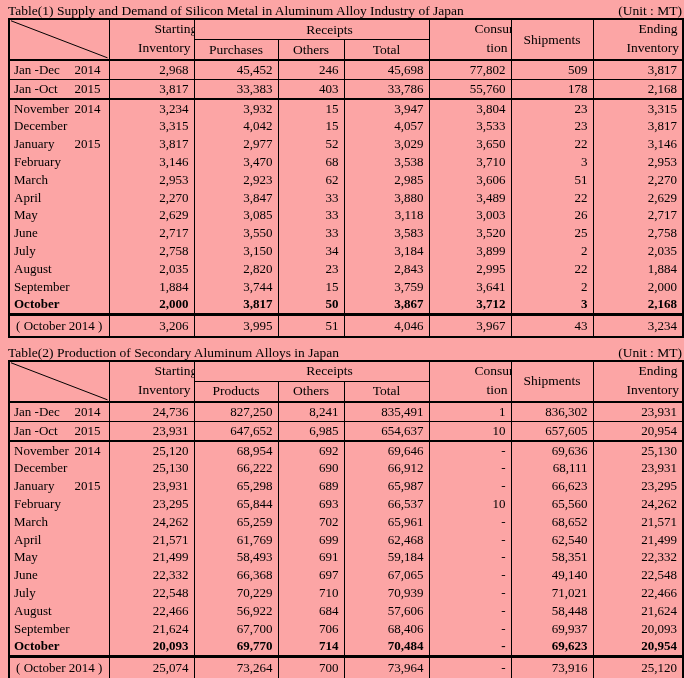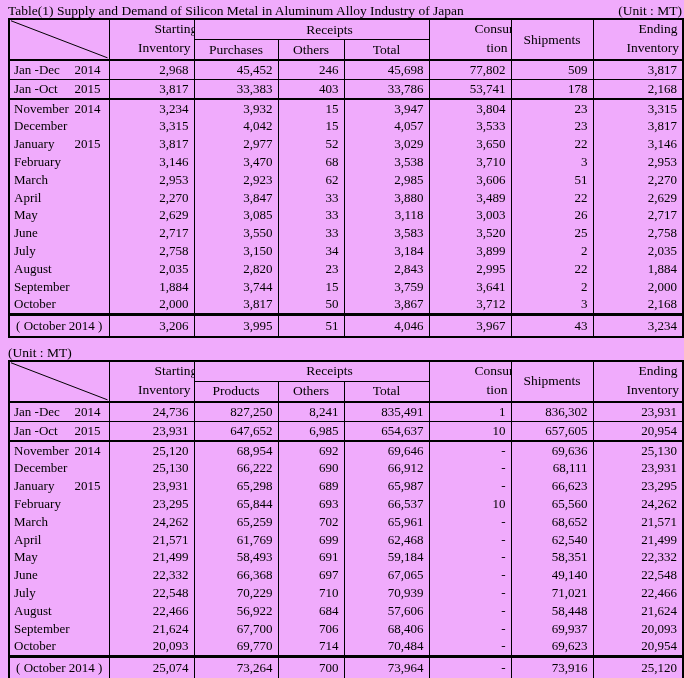--- a/index.html
+++ b/index.html
@@ -7,21 +7,21 @@
     background: #f2f2f2;
   }
   body {
     width: 684px; height: 678px;
     font-family: "Liberation Serif", serif;
     color: #000;
     overflow: hidden;
   }
   .page {
     width: 684px; height: 678px;
-    background: #f0abfc;
+    background: #fca5a5;
     box-sizing: border-box;
     padding: 2px 2px 0 8px;
   }
   .caption-row {
     display: flex;
     justify-content: space-between;
     align-items: flex-end;
     width: 674px;
     height: 16px;
     line-height: 15px;
@@ -92,21 +92,21 @@
   .c-num { text-align: right; padding-right: 5px; }
   .mwrap {
     display: flex;
     justify-content: space-between;
     padding: 0 8px 0 4px;
   }
   .mwrap.mcenter { justify-content: center; padding: 1px; }
   tr.b-thin  td { border-bottom: 1px solid #000; }
   tr.b-thick td { border-bottom: 2px solid #000; }
   tr.b-heavy td { border-bottom: 3px solid #000; }
-  tr.bold-row td { font-weight: normal; }
+  tr.bold-row td { font-weight: bold; }
   .tbl2-section { margin-top: 6px; }
 </style>
 </head>
 <body>
 
 <div class="page">
 
   <section>
     <div class="caption-row">
       <span>Table(1) Supply and Demand of Silicon Metal in Aluminum Alloy Industry of Japan</span>
@@ -177,21 +177,21 @@
             <td>
               <div class="mwrap">
                 <span>Jan -Oct</span>
                 <span>2015</span>
               </div>
             </td>
             <td class="c-num">3,817</td>
             <td class="c-num">33,383</td>
             <td class="c-num">403</td>
             <td class="c-num">33,786</td>
-            <td class="c-num">53,741</td>
+            <td class="c-num">55,760</td>
             <td class="c-num">178</td>
             <td class="c-num">2,168</td>
           </tr>
           <tr class="b-none">
             <td>
               <div class="mwrap">
                 <span>November</span>
                 <span>2014</span>
               </div>
             </td>
@@ -371,20 +371,21 @@
             <td class="c-num">3,967</td>
             <td class="c-num">43</td>
             <td class="c-num">3,234</td>
           </tr>
         </tbody>
     </table>
   </section>
 
   <section class="tbl2-section">
     <div class="caption-row">
+      <span>Table(2) Production of Secondary Aluminum Alloys in Japan</span>
       <span>(Unit : MT)</span>
     </div>
     <table>
       <colgroup>
         <col style="width:100px">
           <col style="width:85px">
           <col style="width:84px">
           <col style="width:66px">
         <col style="width:85px">
           <col style="width:82px">

